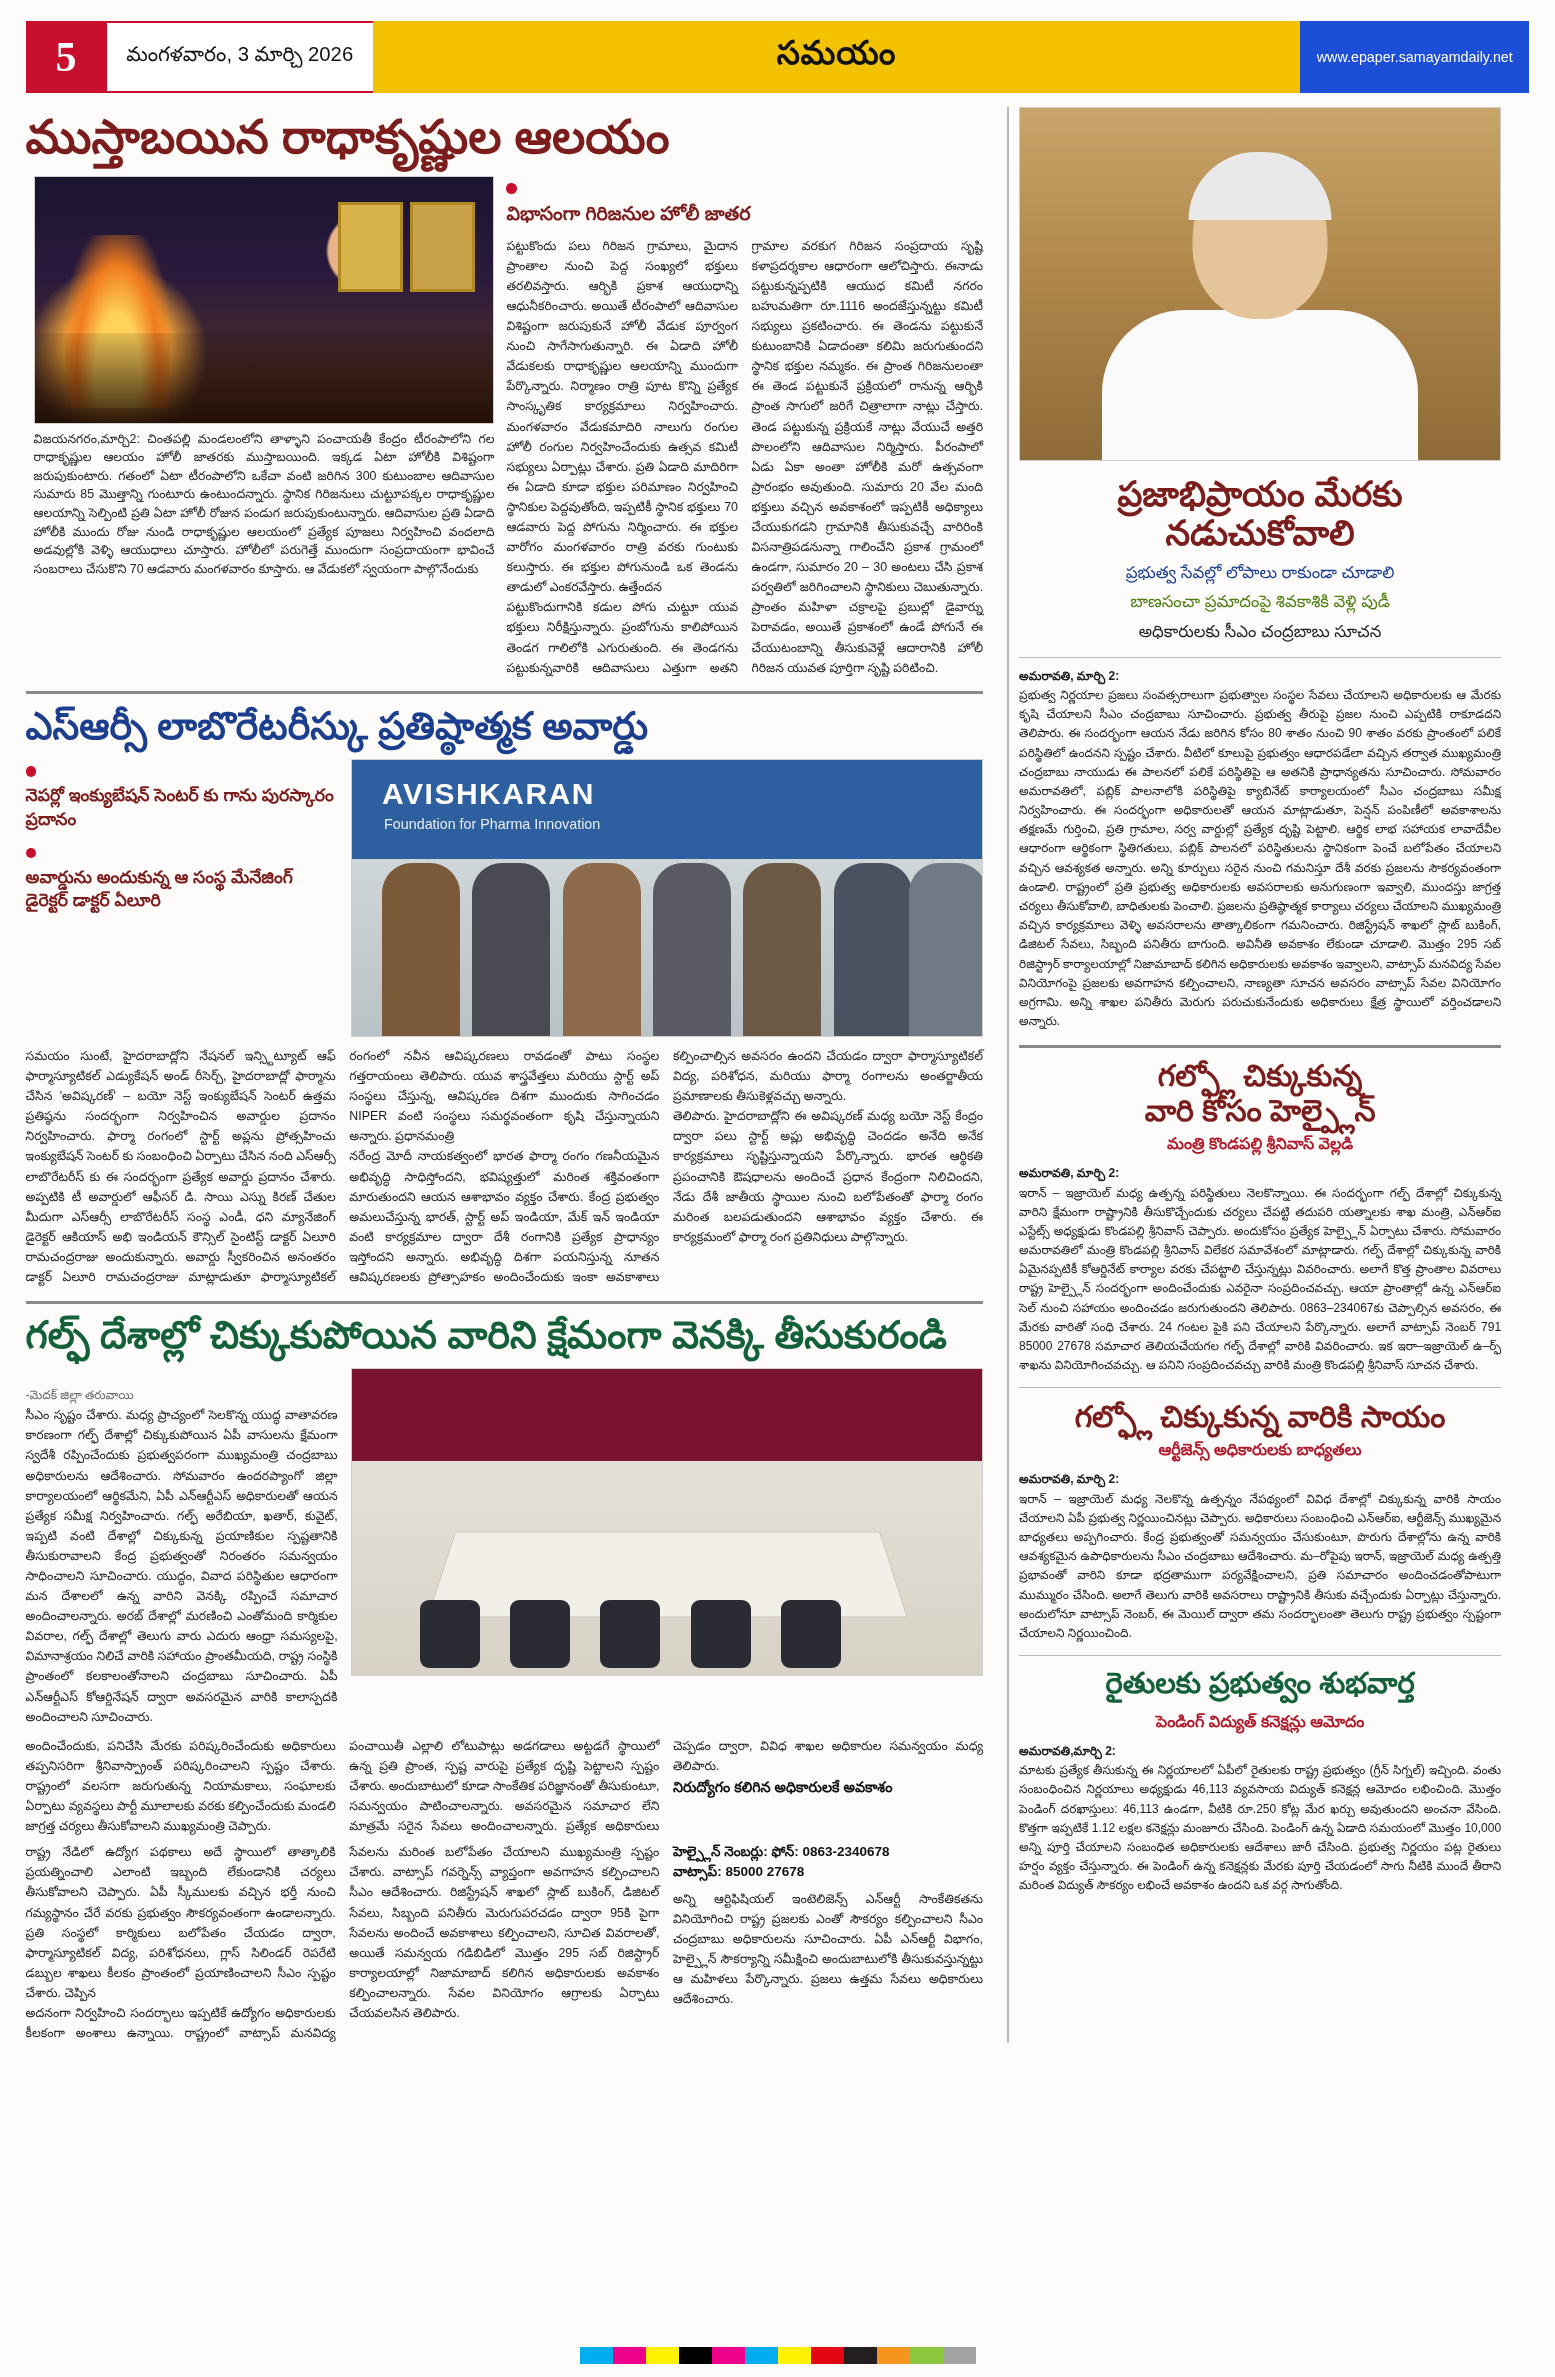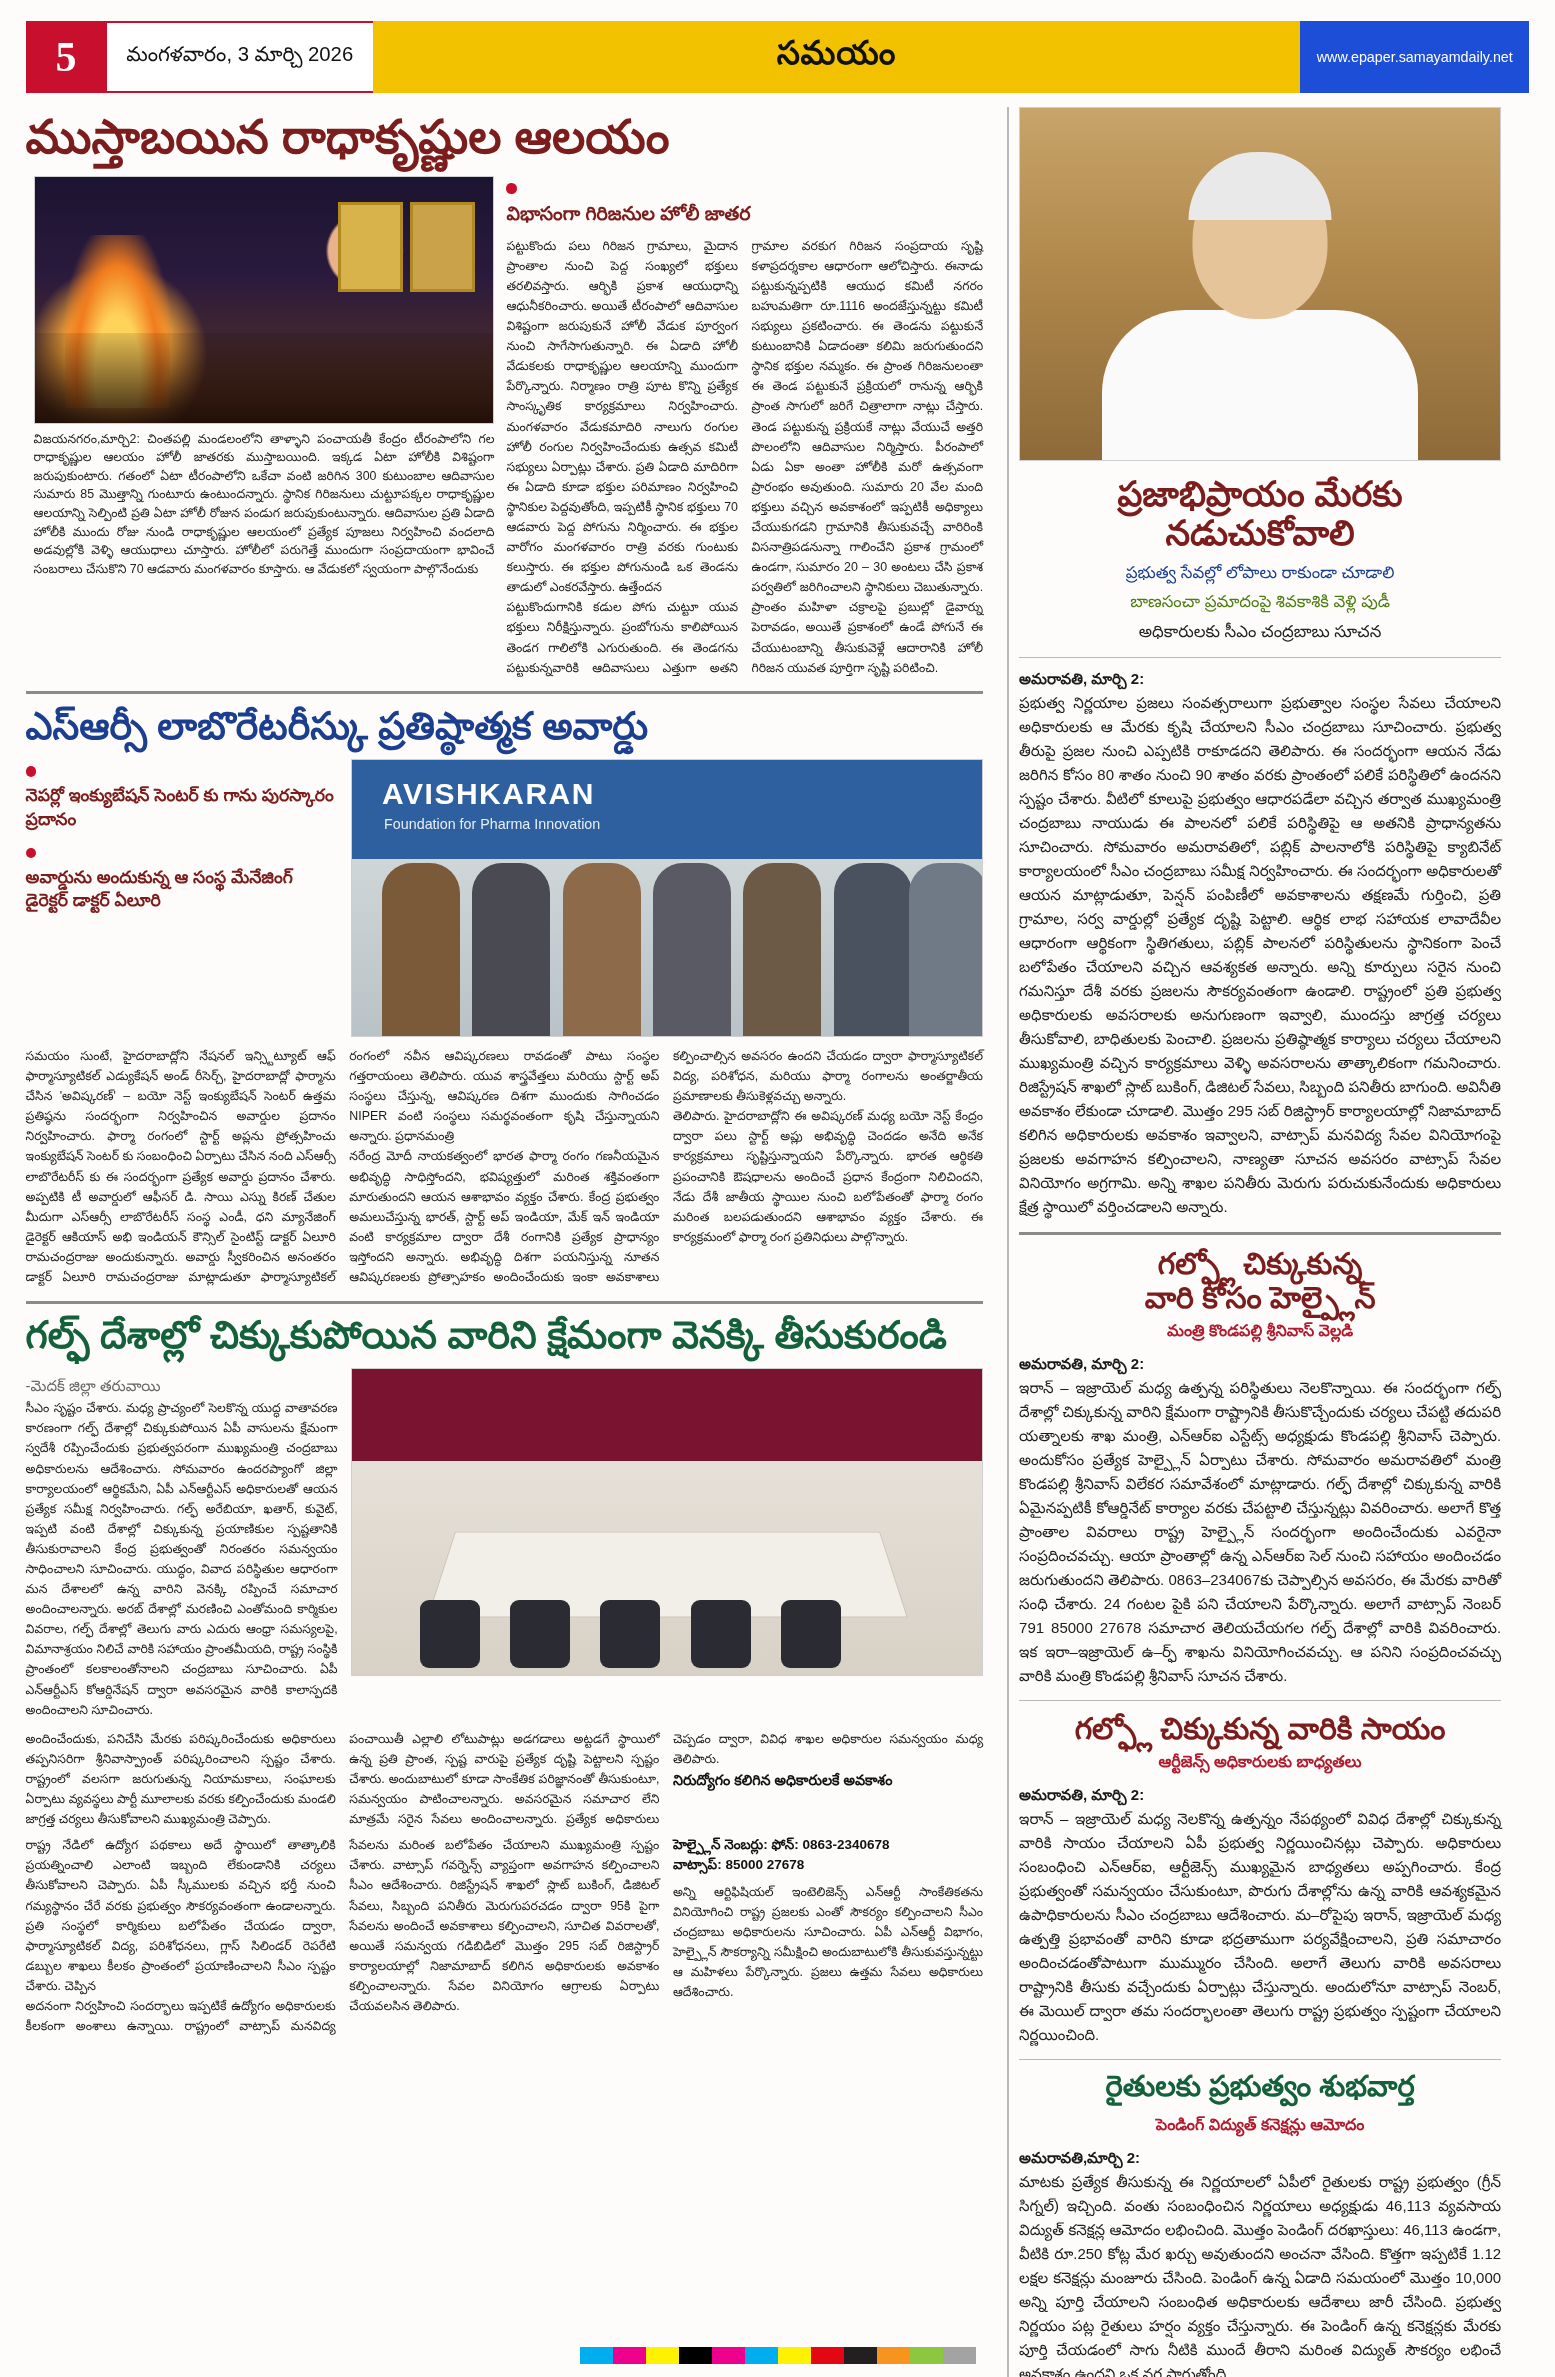--- a/index.html
+++ b/index.html
@@ -226,33 +226,33 @@
   }
   .r-sub.red { color:#4d7c0f; }
   .r-sub.dark { color:#222; }
   .r-head2 {
     font-size: 30px; font-weight:bold; color:#7b1d1d; text-align:center;
     line-height:1.2; margin:10.5px 0 6px 0;
   }
   .r-byline {
     font-size: 16px; color:#b01c2e; text-align:center; font-weight:bold; margin-bottom:7.5px;
   }
-  .r-body { font-size:15px; line-height:1.6; text-align:justify; color:#1a1a1a; }
+  .r-body { font-size:12px; line-height:1.6; text-align:justify; color:#1a1a1a; }
   .r-head3 {
     font-size: 29px; font-weight:bold; color:#14603a; text-align:center; margin:10.5px 0 6px 0;
   }
 
   
   .colorbar {
     position:absolute; bottom: 13.5px; left: 0; right: 0;
     display:flex; justify-content:center; gap:0;
   }
   .colorbar span { width: 33px; height: 16.6px; display:block; }
 
-  .tiny-note { font-size:15px; color:#666; margin-top:9px; }
+  .tiny-note { font-size:12px; color:#666; margin-top:20px; }
   .phone-line { font-size:13.5px; font-weight:bold; color:#111; line-height:1.5; }
 </style>
 </head>
 <body>
 
 <div class="page">
 
   <div class="masthead">
     <div class="mh-red">5</div>
     <div class="mh-date">మంగళవారం, 3 మార్చి 2026</div>

